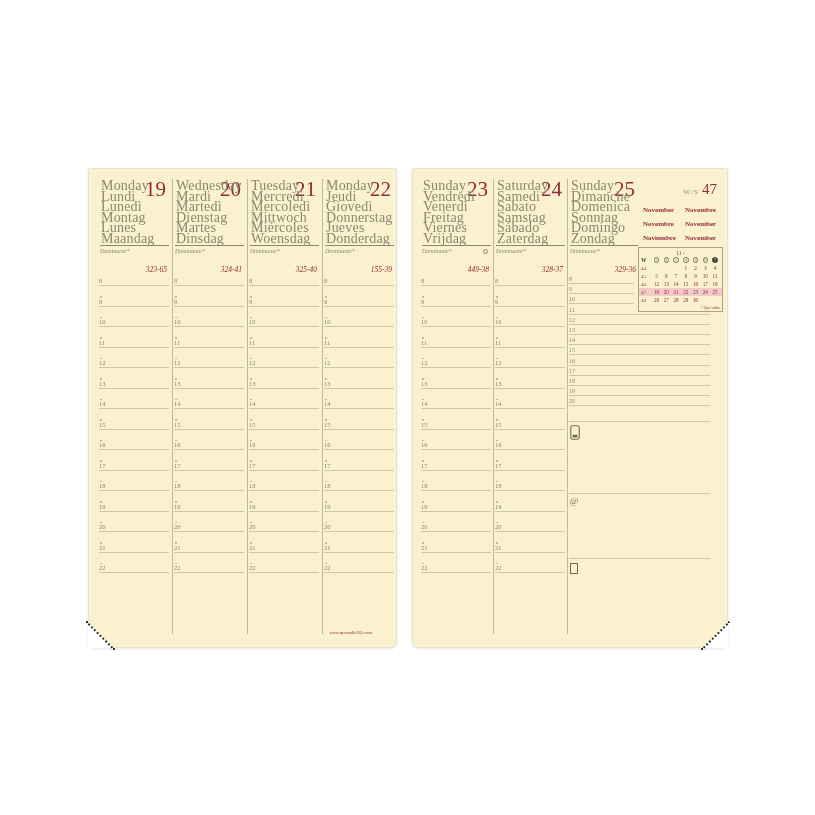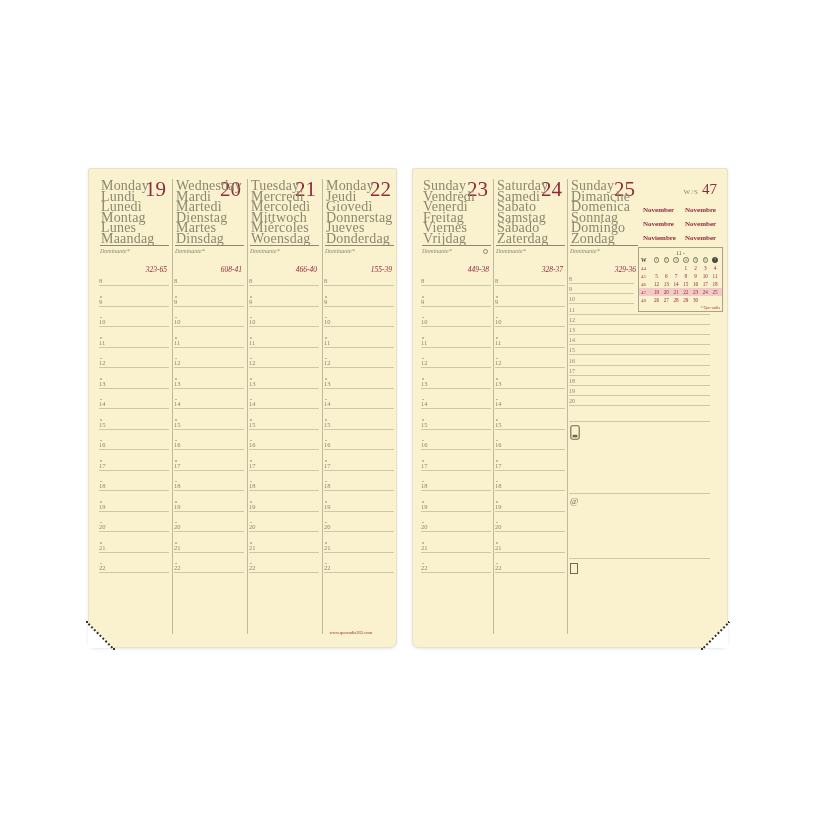--- a/index.html
+++ b/index.html
@@ -159,21 +159,21 @@
     <div class="dc-head">
       <div class="dc-date">20</div>
       <div class="dc-names">Wednesday
 Mardi
 Martedì
 Dienstag
 Martes
 Dinsdag</div>
       <div class="dc-rule"></div>
       <div class="dc-dominante">Dominante*</div>
-      <div class="dc-counter">608-41</div>
+      <div class="dc-counter">324-41</div>
     </div>
     <div class="hours">
         <div class="hour-row" style="top: 107px;">
           <span class="h-label">8</span>
         </div>
         <span class="half-dot" style="top: 127.25px;"></span>
         <div class="hour-row" style="top: 127.5px;">
           <span class="h-label">9</span>
         </div>
         <span class="half-dot" style="top: 147.75px;"></span>
@@ -235,21 +235,21 @@
     <div class="dc-head">
       <div class="dc-date">21</div>
       <div class="dc-names">Tuesday
 Mercredi
 Mercoledì
 Mittwoch
 Miércoles
 Woensdag</div>
       <div class="dc-rule"></div>
       <div class="dc-dominante">Dominante*</div>
-      <div class="dc-counter">466-40</div>
+      <div class="dc-counter">325-40</div>
     </div>
     <div class="hours">
         <div class="hour-row" style="top: 107px;">
           <span class="h-label">8</span>
         </div>
         <span class="half-dot" style="top: 127.25px;"></span>
         <div class="hour-row" style="top: 127.5px;">
           <span class="h-label">9</span>
         </div>
         <span class="half-dot" style="top: 147.75px;"></span>

